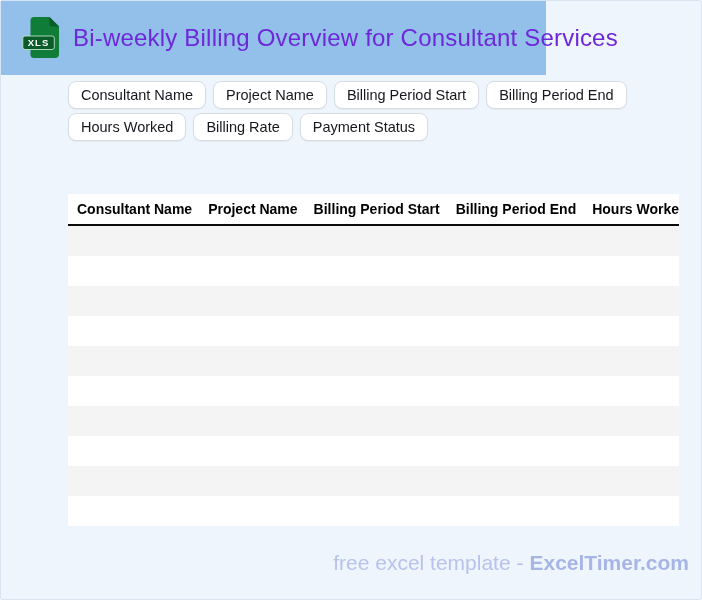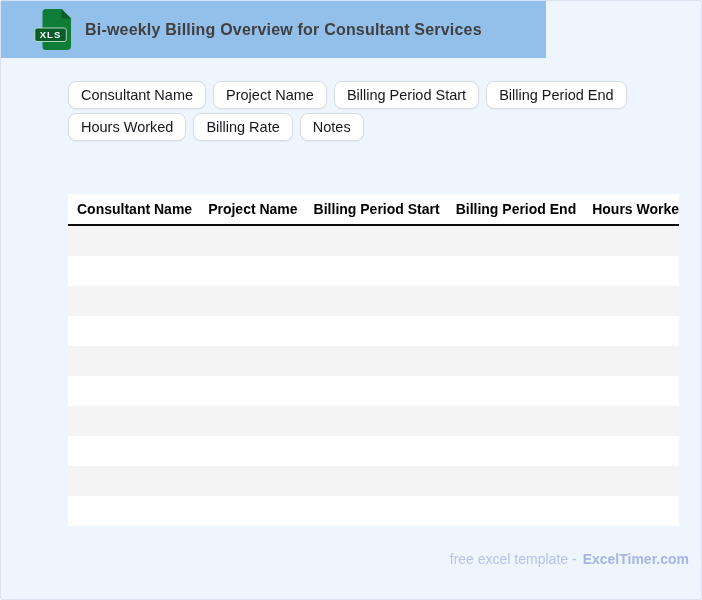--- a/index.html
+++ b/index.html
@@ -14,31 +14,31 @@
     height: 600px;
     background: var(--page-bg, #eef5fd);
     border: 1px solid #d9e3f1;
     border-radius: 2px;
     overflow: hidden;
   }
   .banner {
     position: absolute;
     top: 0; left: 0;
     width: 545px;
-    height: 57px;
+    height: 74px;
     background: var(--banner, #92c0ea);
     display: flex;
     align-items: center;
-    padding-left: 33px;
+    padding-left: 21px;
   }
   .xls-icon { flex: 0 0 auto; margin-right: 13px; display: block; }
   .page-title {
-    color: #404040;
-    font-size: 16px;
-    font-weight: 700;
+    color: #6d28d9;
+    font-size: 24px;
+    font-weight: 400;
     letter-spacing: 0.2px;
     white-space: nowrap;
   }
   .chips {
     position: absolute;
     left: 67px;
     top: 80px;
     width: 622px;
     display: flex;
     flex-wrap: wrap;
@@ -82,21 +82,21 @@
     color: #000000;
     flex: 0 0 auto;
   }
   .tr { height: 30px; }
   .tr.stripe { background: var(--stripe, #f4f4f4); }
   .tr.plain  { background: #ffffff; }
   .footer {
     position: absolute;
     right: 12px;
     top: 550px;
-    font-size: 14px;
+    font-size: 21px;
     white-space: nowrap;
   }
   .footer-text  { color: var(--footer-text, #b7c3ec); }
   .footer-brand { color: var(--footer-brand, #a7b5e6); font-weight: bold; margin-left: 6px; }
 </style>
 </head>
 <body>
 
 <div class="page" style="--banner: #92c0ea; --page-bg: #eef5fd; --stripe: #f4f4f4; --footer-text: #b7c3ec; --footer-brand: #a7b5e6;">
 
@@ -110,21 +110,21 @@
     <h1 class="page-title">Bi-weekly Billing Overview for Consultant Services</h1>
   </div>
 
   <div class="chips">
       <div class="chip">Consultant Name</div>
       <div class="chip">Project Name</div>
       <div class="chip">Billing Period Start</div>
       <div class="chip">Billing Period End</div>
       <div class="chip">Hours Worked</div>
       <div class="chip">Billing Rate</div>
-      <div class="chip">Notes</div>
+      <div class="chip">Payment Status</div>
     </div>
 
   <div class="table">
     <div class="thead">
         <div class="th">Consultant Name</div>
         <div class="th">Project Name</div>
         <div class="th">Billing Period Start</div>
         <div class="th">Billing Period End</div>
         <div class="th">Hours Worked</div>
       </div>

